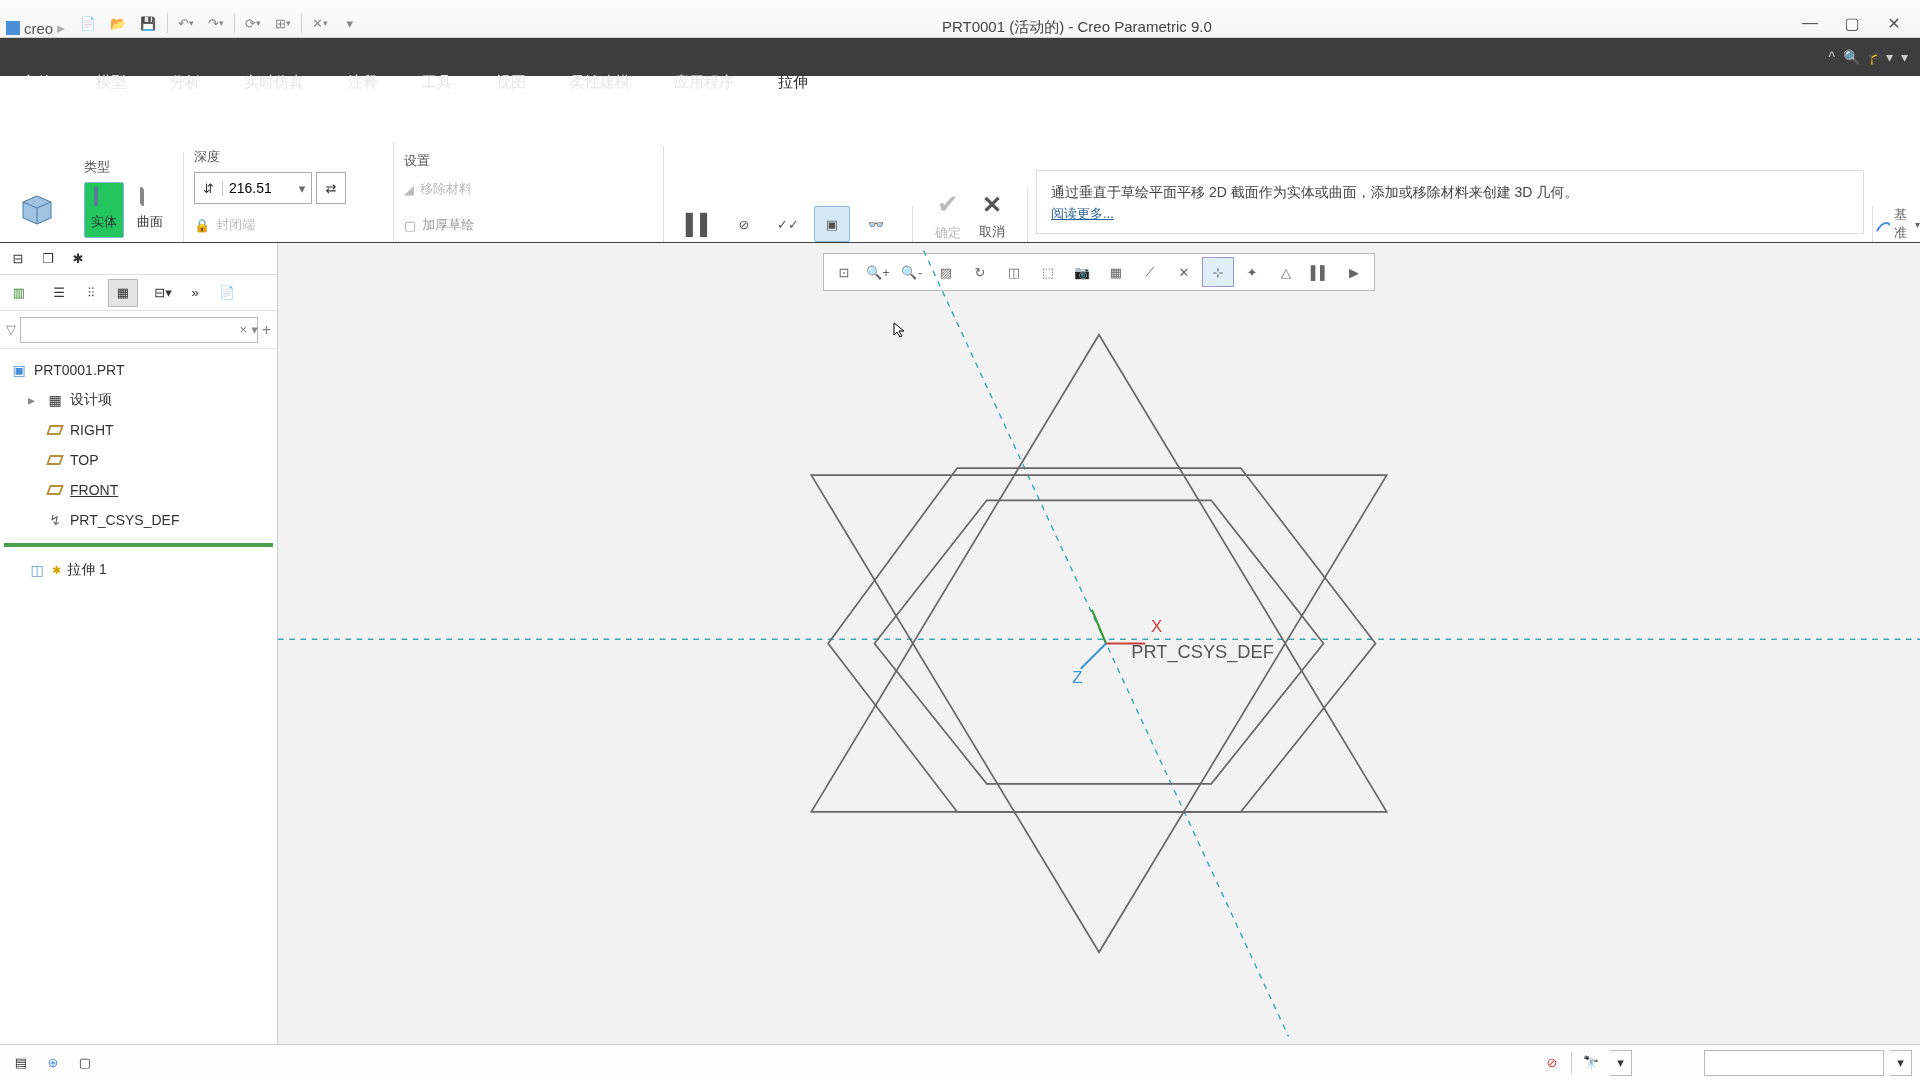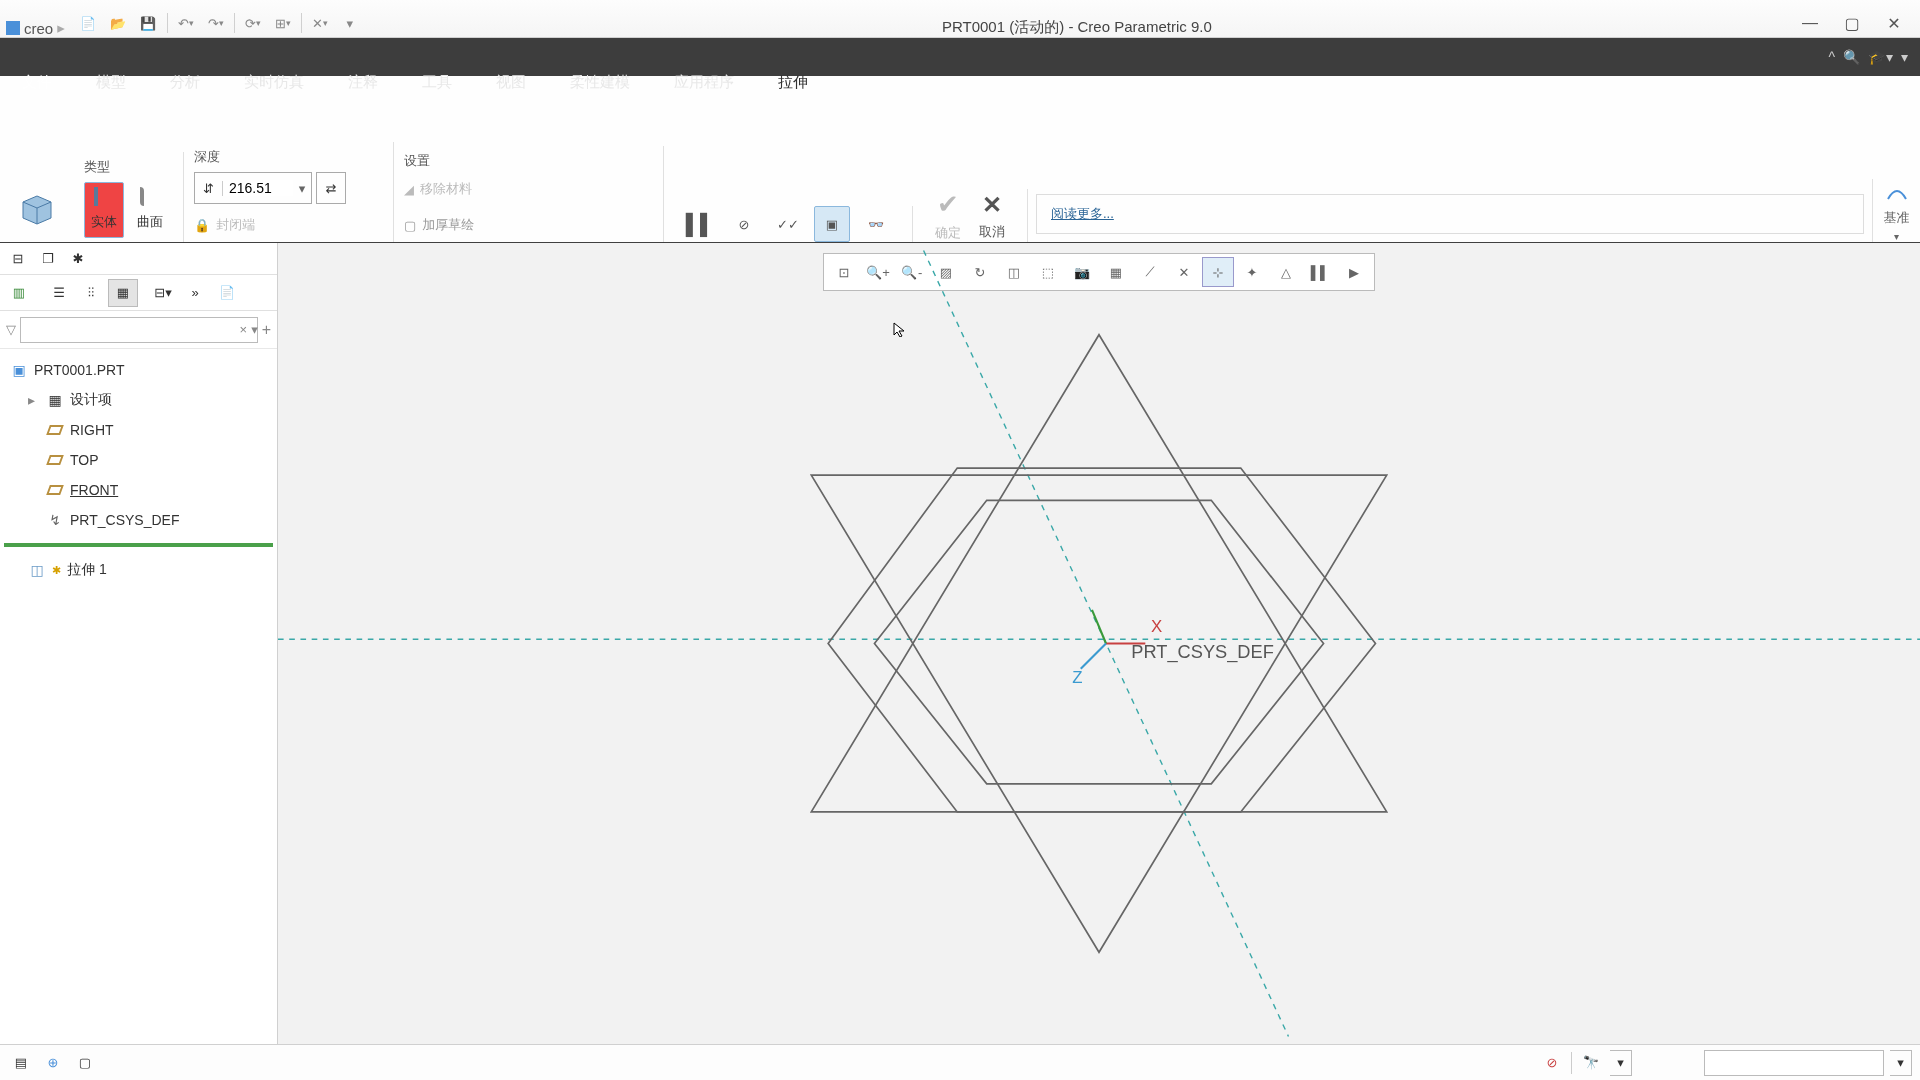--- a/index.html
+++ b/index.html
@@ -24,39 +24,39 @@
 .menutabs-right { margin-left: auto; display: flex; align-items: center; gap: 8px; padding-right: 12px; color: #ccc; }
 .menutabs-right span { font-size: 14px; }
 
 
 .ribbon { height: 168px; background: #fefefe; border-bottom: 2px solid #404040; display: flex; align-items: flex-end; }
 .ribbon-group { border-right: 1px solid #e0e0e0; padding: 6px 10px 4px; display: flex; flex-direction: column; }
 .group-title { font-size: 13px; color: #555; margin-bottom: 6px; }
 .group-body { flex: 1; display: flex; align-items: flex-start; gap: 6px; }
 .big-icon { width: 56px; height: 56px; display: flex; align-items: center; justify-content: center; }
 .toggle-btn { width: 40px; height: 56px; border: 1px solid transparent; display: flex; flex-direction: column; align-items: center; justify-content: center; gap: 4px; border-radius: 2px; }
-.toggle-btn.selected { background: #ef4444; border: 1px solid #8bb8dd; }
+.toggle-btn.selected { background: #22c55e; border: 1px solid #8bb8dd; }
 .toggle-btn .ic { width: 20px; height: 20px; }
 .depth-input { display: flex; align-items: center; border: 1px solid #aaa; height: 32px; }
 .depth-input .prefix { width: 28px; text-align: center; border-right: 1px solid #ccc; }
 .depth-input input { width: 70px; border: none; padding: 0 6px; font-size: 14px; outline: none; }
 .depth-input .dd { width: 18px; text-align: center; color: #666; }
 .depth-swap { width: 30px; height: 32px; border: 1px solid #aaa; margin-left: 4px; display:flex; align-items:center; justify-content:center; }
 .check-row { display: flex; align-items: center; gap: 6px; color: #999; height: 26px; }
 .check-row.disabled { color: #bbb; }
 .ribbon-center { flex: 0 0 auto; display: flex; align-items: center; gap: 8px; padding: 0 18px; border-right: 1px solid #e0e0e0; }
 .ctr-btn { width: 36px; height: 36px; display: flex; align-items: center; justify-content: center; color: #555; border: 1px solid transparent; border-radius: 2px; }
 .ctr-btn.highlight { background: #d6e8f5; border-color: #8bb8dd; }
 .ok-cancel { display:flex; gap: 18px; padding: 0 22px; align-items:center; border-right: 1px solid #e0e0e0; }
 .ok-cancel .col { display:flex; flex-direction:column; align-items:center; gap:4px; color:#555; }
 .ok-cancel .col.disabled { color: #bbb; }
 .info-panel { flex: 1; padding: 10px 14px; border: 1px solid #ddd; margin: 8px; display:flex; flex-direction:column; justify-content:space-between; }
 .info-panel .desc { color:#444; line-height: 1.7; font-size: 14px; }
 .info-panel a { color: #2a6496; text-decoration: underline; }
-.datum-strip { width: 48px; display:flex; flex-direction:column; align-items:center; justify-content:center; color:#666; gap:4px; border-left: 1px solid #e0e0e0; }
+.datum-strip { width: 48px; display:flex; flex-direction:row; align-items:center; justify-content:center; color:#666; gap:4px; border-left: 1px solid #e0e0e0; }
 
 
 .subtabs { height: 32px; background: #f6f6f6; border-bottom: 1px solid #d8d8d8; display:flex; align-items:flex-start; }
 .subtab { padding: 0 24px; display:flex; align-items:center; border-right: 1px solid #e4e4e4; color:#555; cursor:pointer; }
 .subtab.active { color: #c84040; background:#fff; }
 
 
 .main { position: absolute; top: 243px; bottom: 36px; left: 0; right: 0; display:flex; }
 .sidebar { width: 278px; background: #fff; border-right: 1px solid #d0d0d0; display:flex; flex-direction:column; }
 .side-toolbar1 { height: 32px; border-bottom: 1px solid #e0e0e0; display:flex; align-items:center; gap:6px; padding: 0 6px; }
@@ -216,20 +216,21 @@
     <div class="col disabled">
       <span style="font-size:26px">✔</span>
       <span>确定</span>
     </div>
     <div class="col">
       <span style="font-size:24px; font-weight:bold">✕</span>
       <span>取消</span>
     </div>
   </div>
   <div class="info-panel">
+    <div class="desc">通过垂直于草绘平面平移 2D 截面作为实体或曲面，添加或移除材料来创建 3D 几何。</div>
     <a href="#">阅读更多...</a>
   </div>
   <div class="datum-strip">
     <svg width="26" height="26">
         <path d="M4 20 Q13 4 22 20" stroke="#4a90d9" fill="none" stroke-width="2"></path>
       </svg>
     <span>基准</span>
     <span style="font-size:10px">▾</span>
   </div>
 </div>

